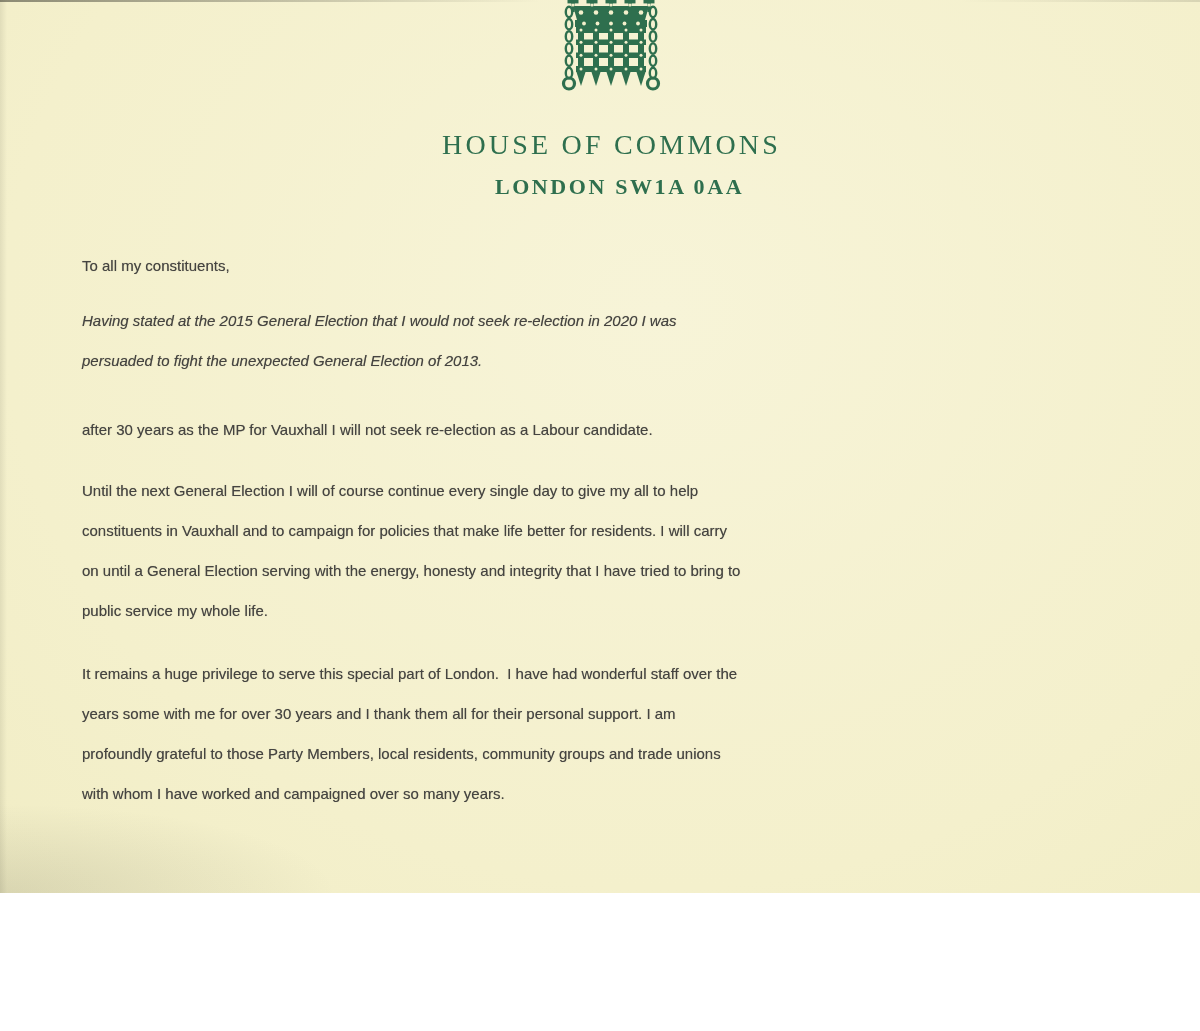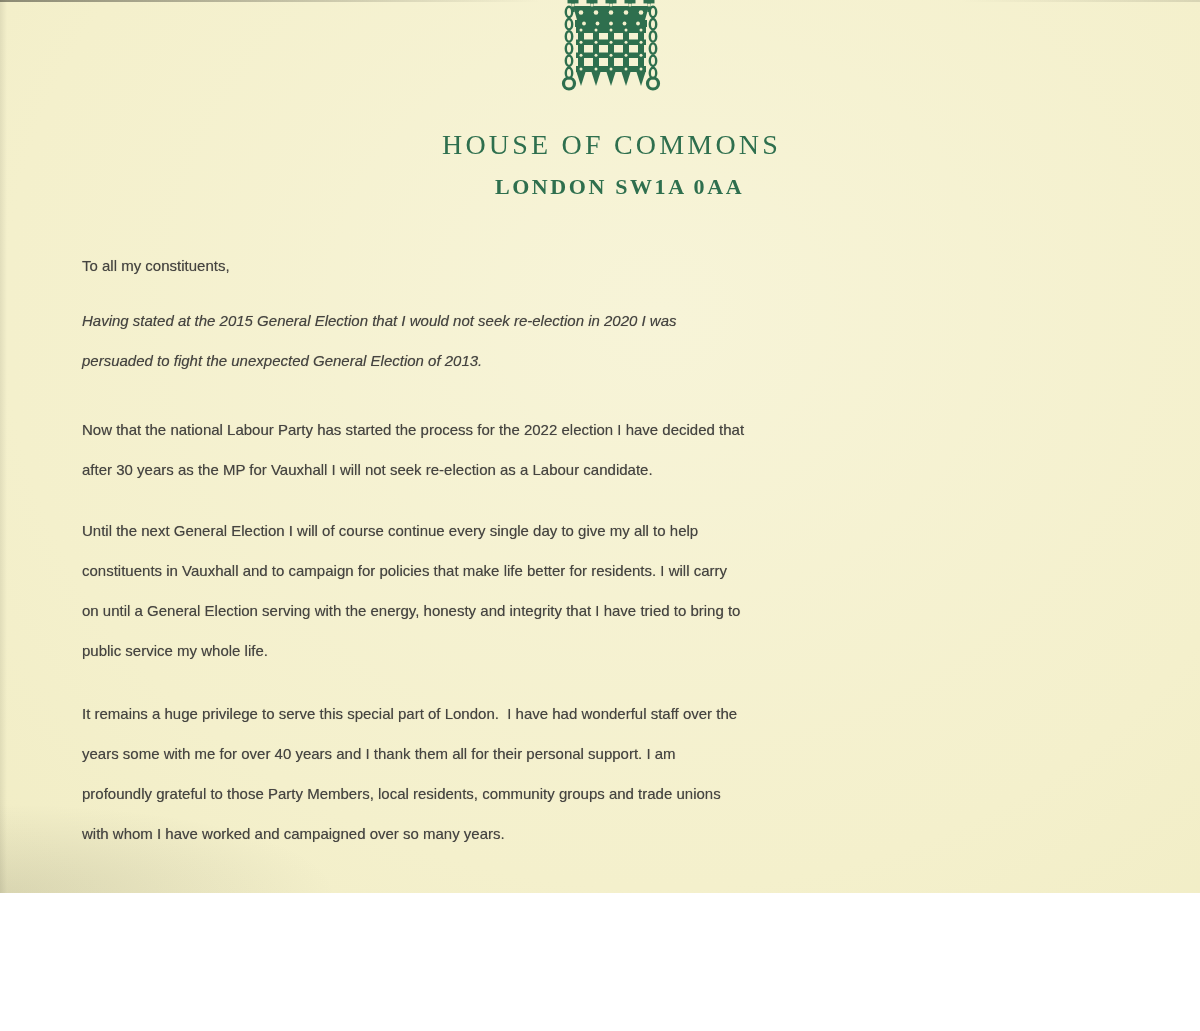--- a/index.html
+++ b/index.html
@@ -213,34 +213,33 @@
   <div class="letter-body">
 
     <div class="salutation line">To all my constituents,</div>
 
     <div class="para-1">
       <div class="line">Having stated at the 2015 General Election that I would not seek re-election in 2020 I was</div>
       <div class="line">persuaded to fight the unexpected General Election of 2013.</div>
     </div>
 
     <div class="para-2">
-      <div class="line">Now that the national Labour Party has started the process for the 2022 election I have decided that</div>
       <div class="line">after 30 years as the MP for Vauxhall I will not seek re-election as a Labour candidate.</div>
     </div>
 
     <div class="para-3">
       <div class="line">Until the next General Election I will of course continue every single day to give my all to help</div>
       <div class="line">constituents in Vauxhall and to campaign for policies that make life better for residents. I will carry</div>
       <div class="line">on until a General Election serving with the energy, honesty and integrity that I have tried to bring to</div>
       <div class="line">public service my whole life.</div>
     </div>
 
     <div class="para-4">
       <div class="line">It remains a huge privilege to serve this special part of London.  I have had wonderful staff over the</div>
-      <div class="line">years some with me for over 40 years and I thank them all for their personal support. I am</div>
+      <div class="line">years some with me for over 30 years and I thank them all for their personal support. I am</div>
       <div class="line">profoundly grateful to those Party Members, local residents, community groups and trade unions</div>
       <div class="line">with whom I have worked and campaigned over so many years.</div>
     </div>
 
     <div class="signature line">Kate Hoey MP Vauxhall</div>
 
   </div>
 </div>
 
 </body></html>

